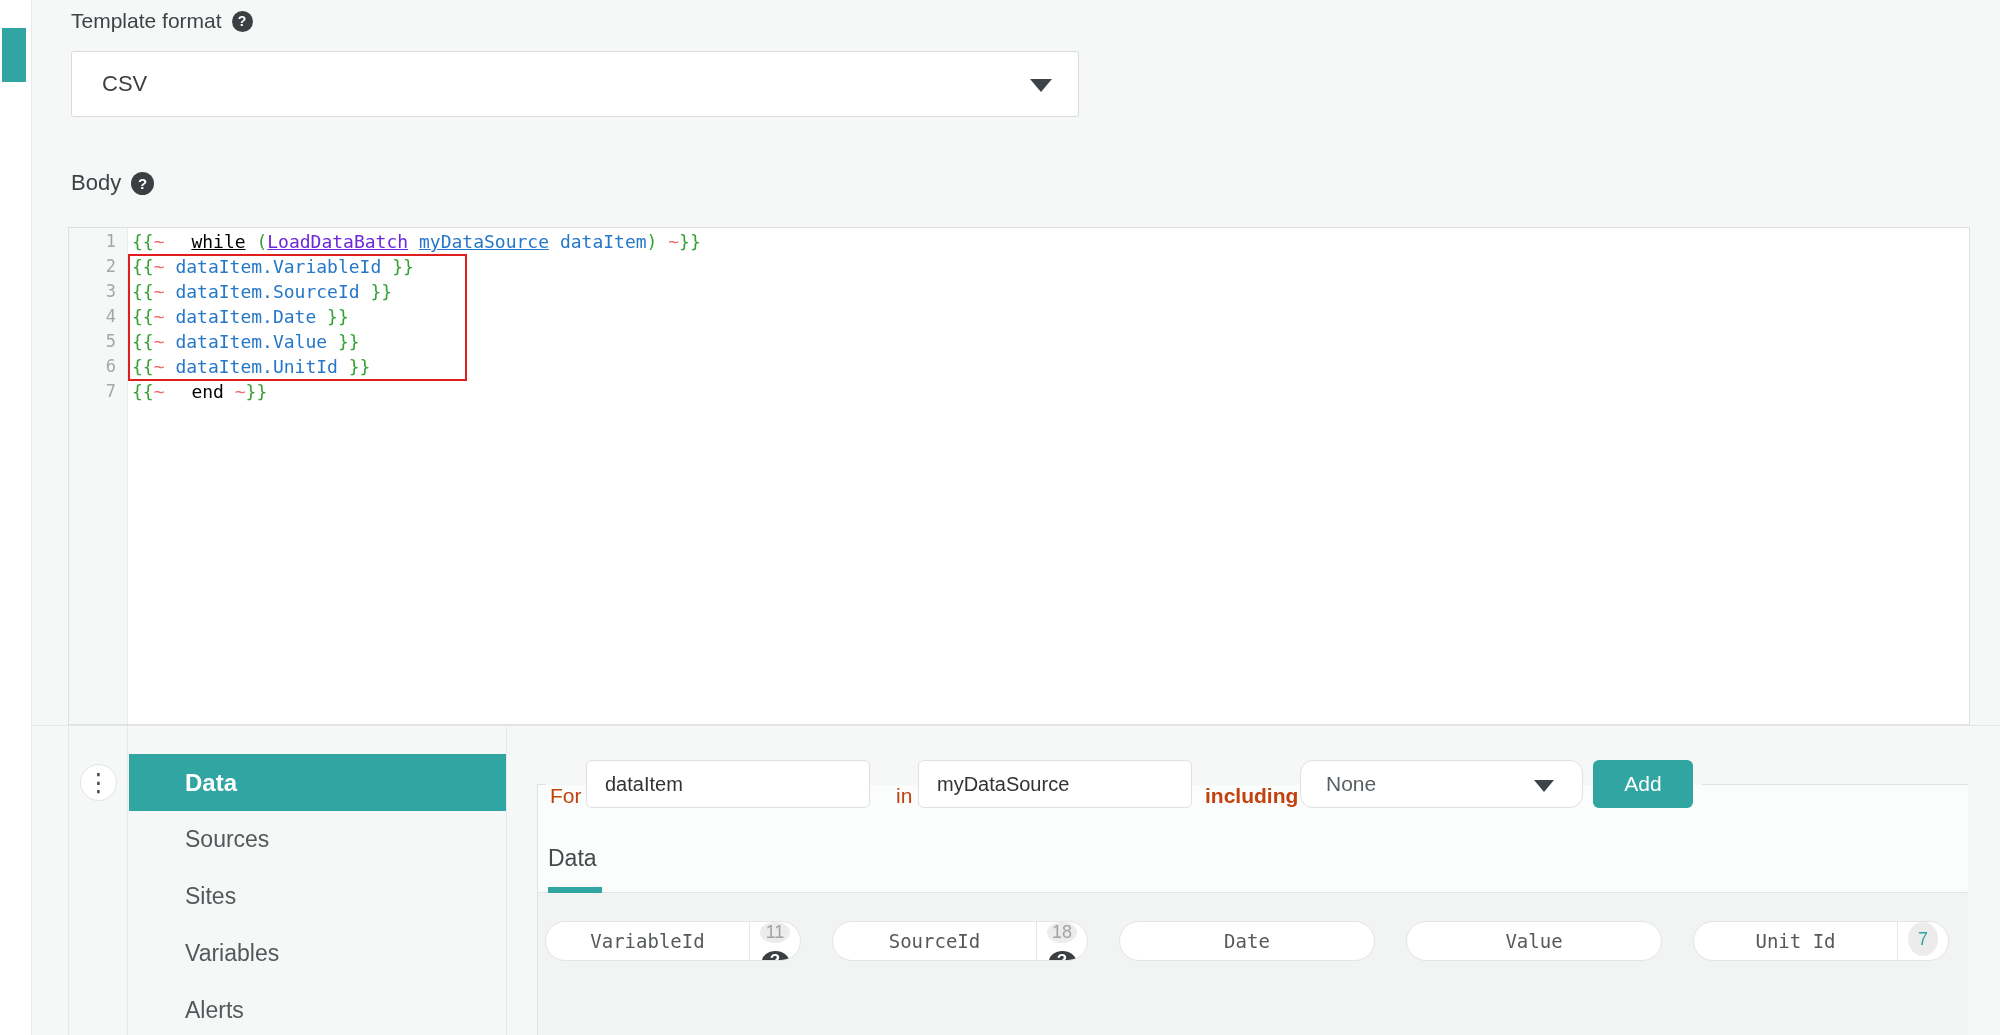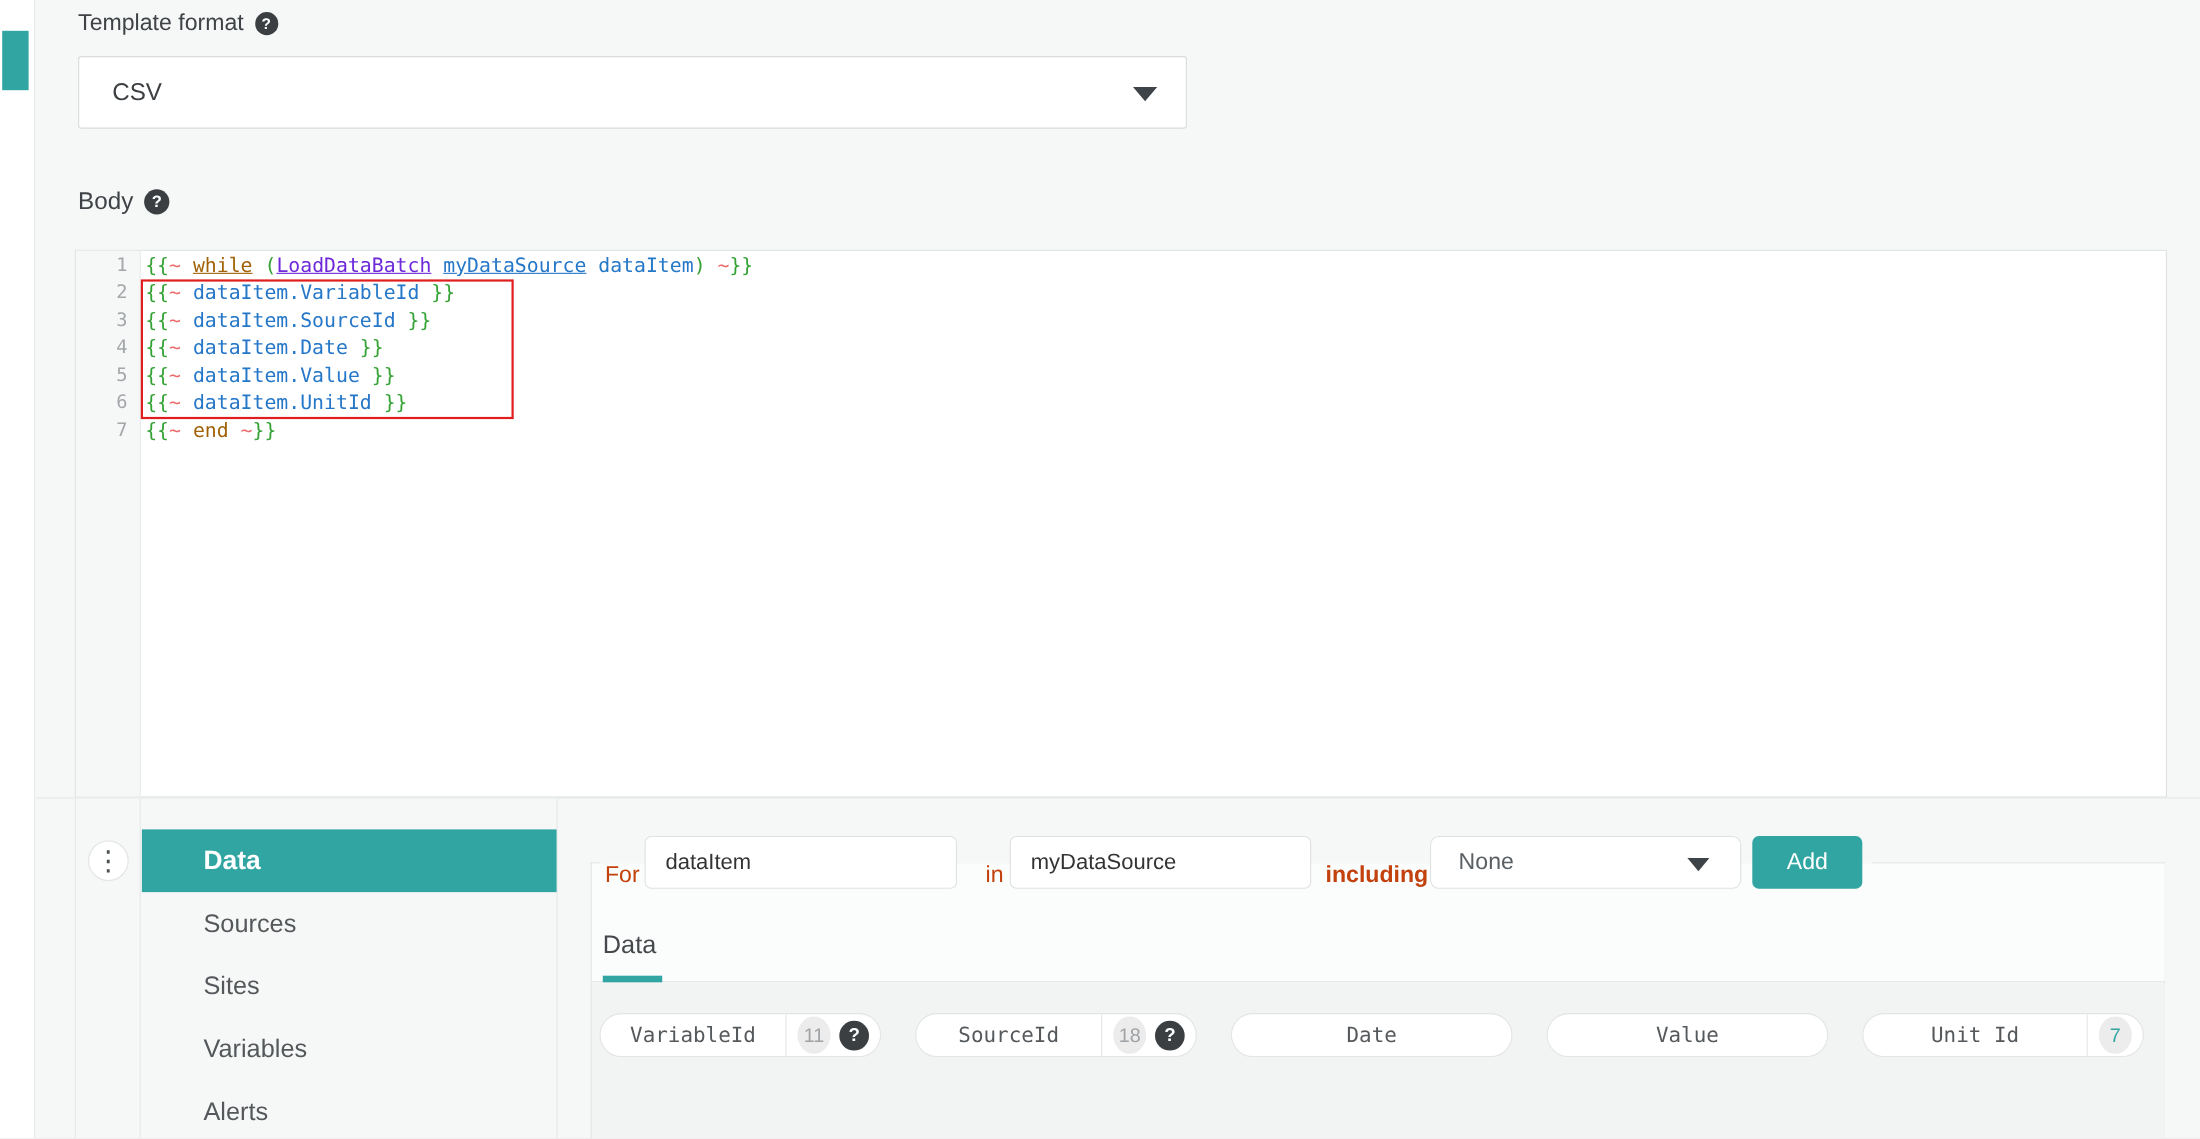--- a/index.html
+++ b/index.html
@@ -40,21 +40,21 @@
   .tf-select .caret { position:absolute; right:26px; top:27px; }
 
   
   .editor { left:68px; top:227px; width:1902px; height:498px; background:#fff; border:1px solid #dee1e2; }
   .gutter { position:absolute; left:0; top:0; bottom:0; width:59px; background:#f6f7f7; border-right:1px solid #e8eaeb; padding-top:3px; }
   .ln-num { height:25px; line-height:25px; text-align:right; padding-right:11px; color:#a3a7aa; font:17px "DejaVu Sans Mono",monospace; }
   .code-area { position:absolute; left:60px; top:3px; right:0; }
   .code-line { height:25px; line-height:25px; padding-left:3px; font:18px "DejaVu Sans Mono",monospace; white-space:pre; color:#333; }
   .code-line .g { color:#35a235; }
   .code-line .r { color:#ed6b6b; }
-  .code-line .p { color:#a16207; }
+  .code-line .p { color:#000000;margin-left:16px; }
   .code-line .t { color:#6d28d9; }
   .code-line .b { color:#2577c8; }
   .code-line .u { text-decoration:underline; }
   .hl-box { position:absolute; left:59px; top:26px; width:339px; height:127px; border:2px solid #e01e1e; pointer-events:none; }
 
   
   .panel-top-line { left:33px; top:725px; width:1967px; height:1px; background:#e4e6e7; }
   .kebab-col { left:68px; top:726px; width:60px; height:309px; background:#f6f7f7; border-left:1px solid #e6e8e9; border-right:1px solid #e6e8e9; }
   .kebab-btn {
     position:absolute; left:11px; top:38px; width:37px; height:37px; border-radius:50%;
@@ -92,21 +92,21 @@
     color:#fff; font-size:21px; cursor:pointer; font-family:"Liberation Sans","DejaVu Sans",sans-serif;
   }
 
   
   .pills-row { position:absolute; left:7px; top:27px; display:flex; gap:31px; }
   .pill {
     width:256px; height:40px; background:#fff; border:1px solid #e2e4e5; border-radius:20px;
     display:flex; align-items:stretch; overflow:hidden; cursor:pointer;
   }
   .pill-label { flex:1; display:flex; align-items:center; justify-content:center; font:19px "DejaVu Sans Mono",monospace; color:#55595c; white-space:pre; }
-  .pill-right { border-left:1px solid #e4e6e7; display:flex; align-items:center; gap:8px; padding:0 10px; }
+  .pill-right { border-left:1px solid #e4e6e7; display:flex; align-items:center; gap:8px; padding:0 10px;flex-direction:column; }
   .pill-badge {
     min-width:30px; height:34px; padding:0 4px; border-radius:50%; background:#ececec;
     display:flex; align-items:center; justify-content:center; font-size:18px; color:#a0a3a6;
   }
   .pill-badge.teal { color:#31a5a2; }
 </style>
 </head>
 <body>
 
 <div class="page">
@@ -206,19 +206,19 @@
           </span>
         </div>
       </div>
   </div>
 
   <span class="form-label" style="left:550px;">For</span>
   <input class="form-input" style="left: 586px; width: 284px;" value="dataItem">
   <span class="form-label" style="left:896px;">in</span>
   <input class="form-input" style="left: 918px; width: 274px;" value="myDataSource">
   <span class="form-label" style="left:1205px; font-weight:700;">including</span>
-  <div class="form-select" style="left:1300px; width:283px;">
+  <div class="form-select" style="left:1300px; width:283px;border-radius:13px;">
     <span>None</span>
     <span class="caret sm"></span>
   </div>
   <button class="add-btn">Add</button>
 
 </div>
 
 </body></html>

